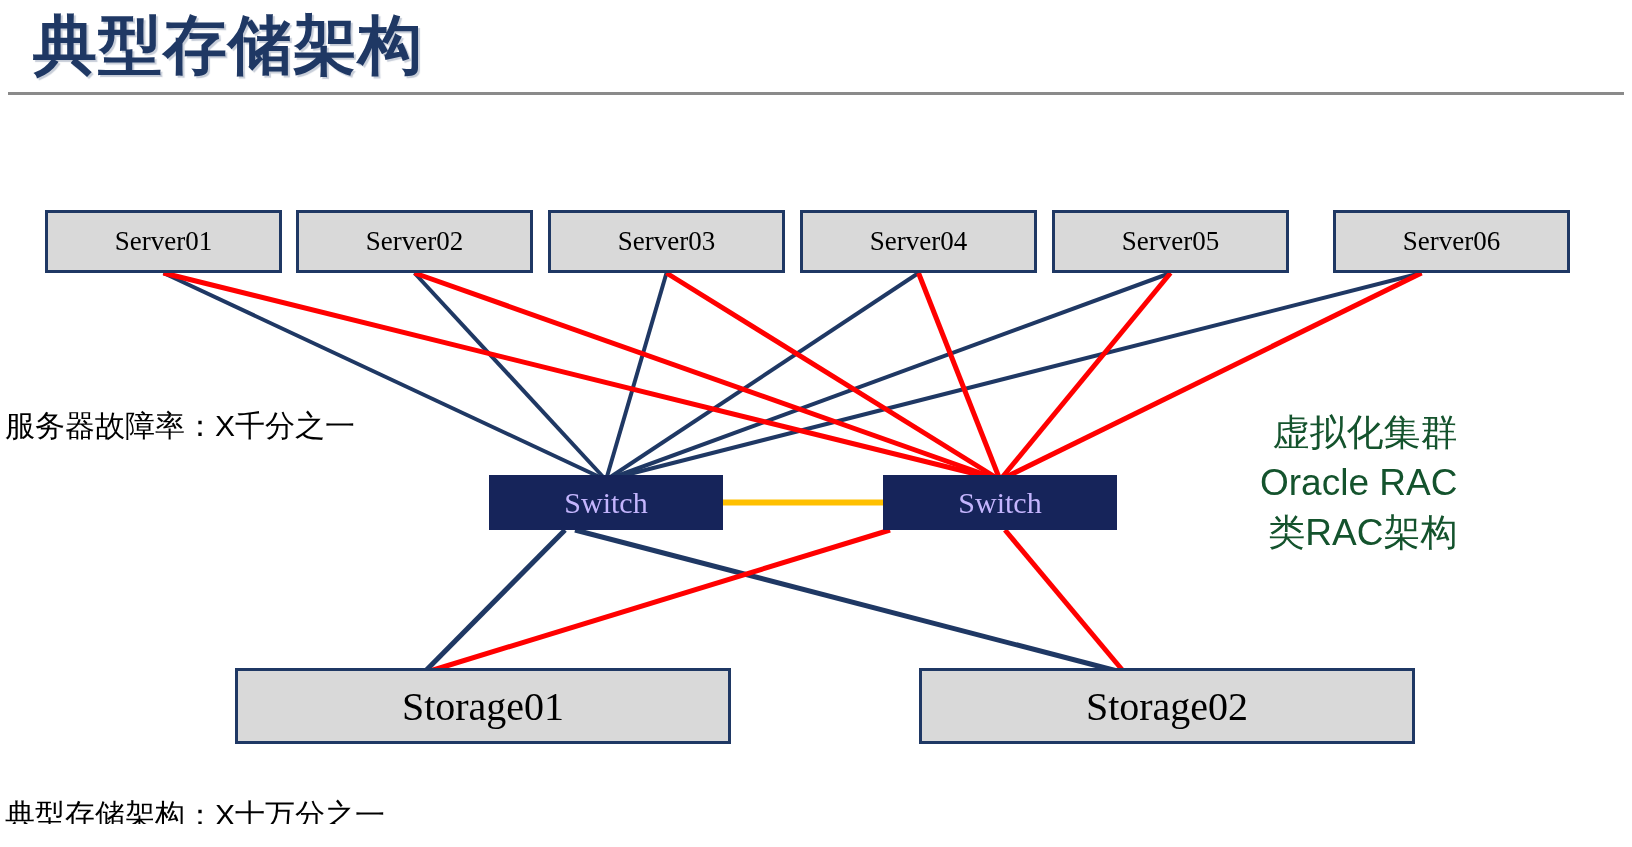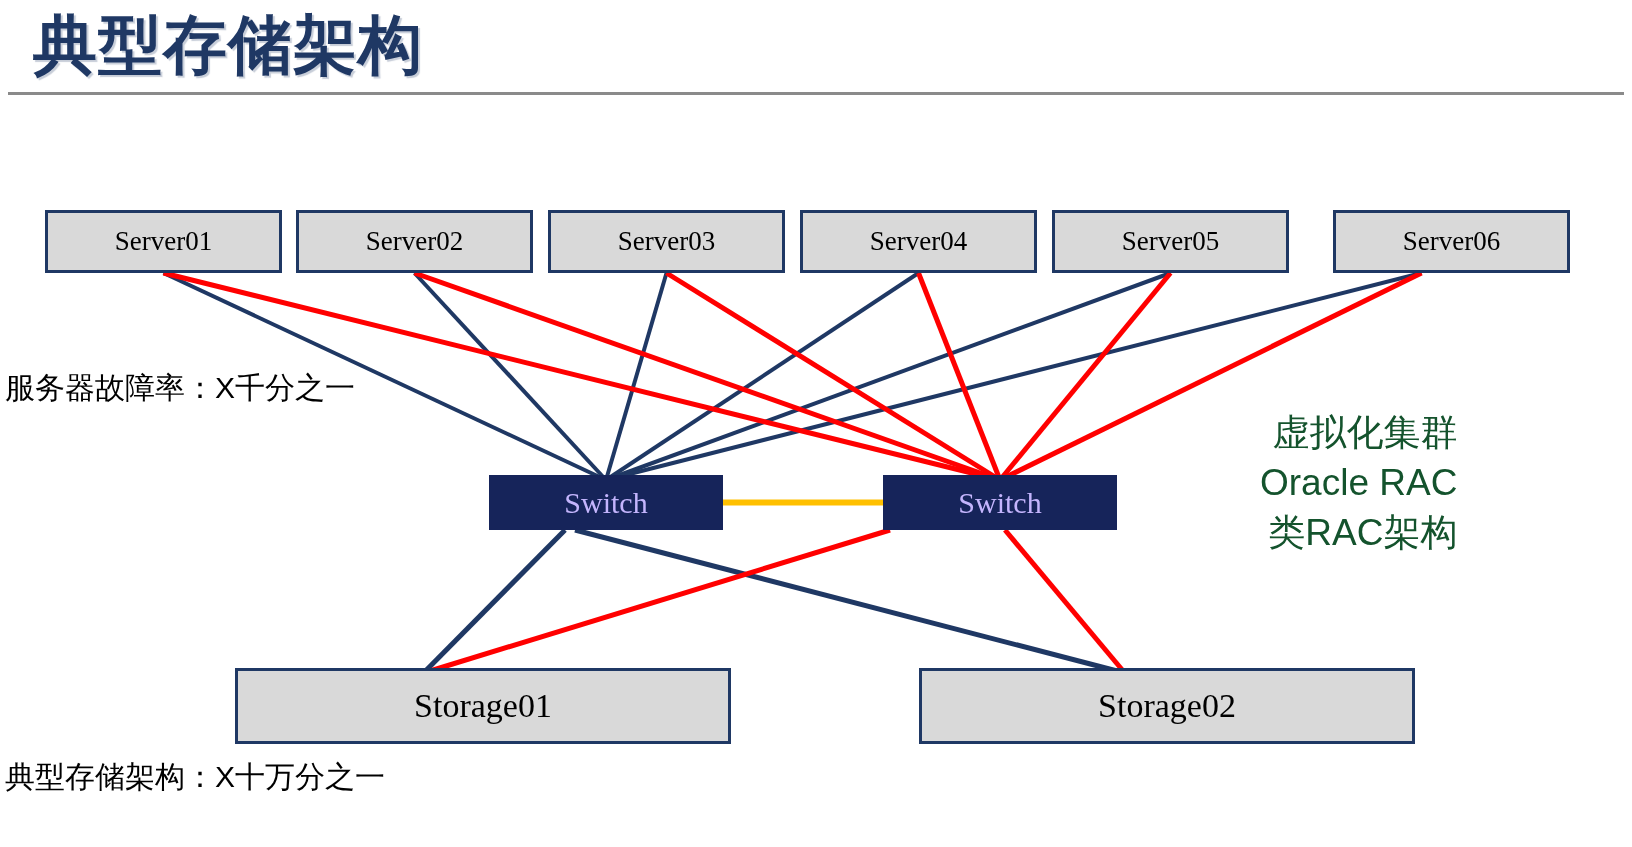--- a/index.html
+++ b/index.html
@@ -26,24 +26,24 @@
     background:var(--boxfill,#D9D9D9);border:3px solid var(--navy,#1F3864);
     font-size:27px;
   }
   .switch{
     width:234px;height:55px;top:475px;
     background:var(--switchfill,#16245A);color:#c4b5fd;font-size:30px;
   }
   .storage{
     width:496px;height:76px;top:668px;
     background:var(--boxfill,#D9D9D9);border:3px solid var(--navy,#1F3864);
-    font-size:34px;
+    font-size:40px;
   }
   .note{
-    position:absolute;z-index:2;color:#000;font-size:30px;white-space:nowrap;
+    position:absolute;z-index:2;color:#000;font-size:30px;white-space:nowrap;margin-top:38px;
   }
   .cluster-note{
     position:absolute;left:1260px;top:408px;z-index:2;color:#14532d;
     font-size:37px;line-height:50px;white-space:nowrap;text-align:right;
   }
 </style>
 </head>
 <body>
 
 <div id="slide">

